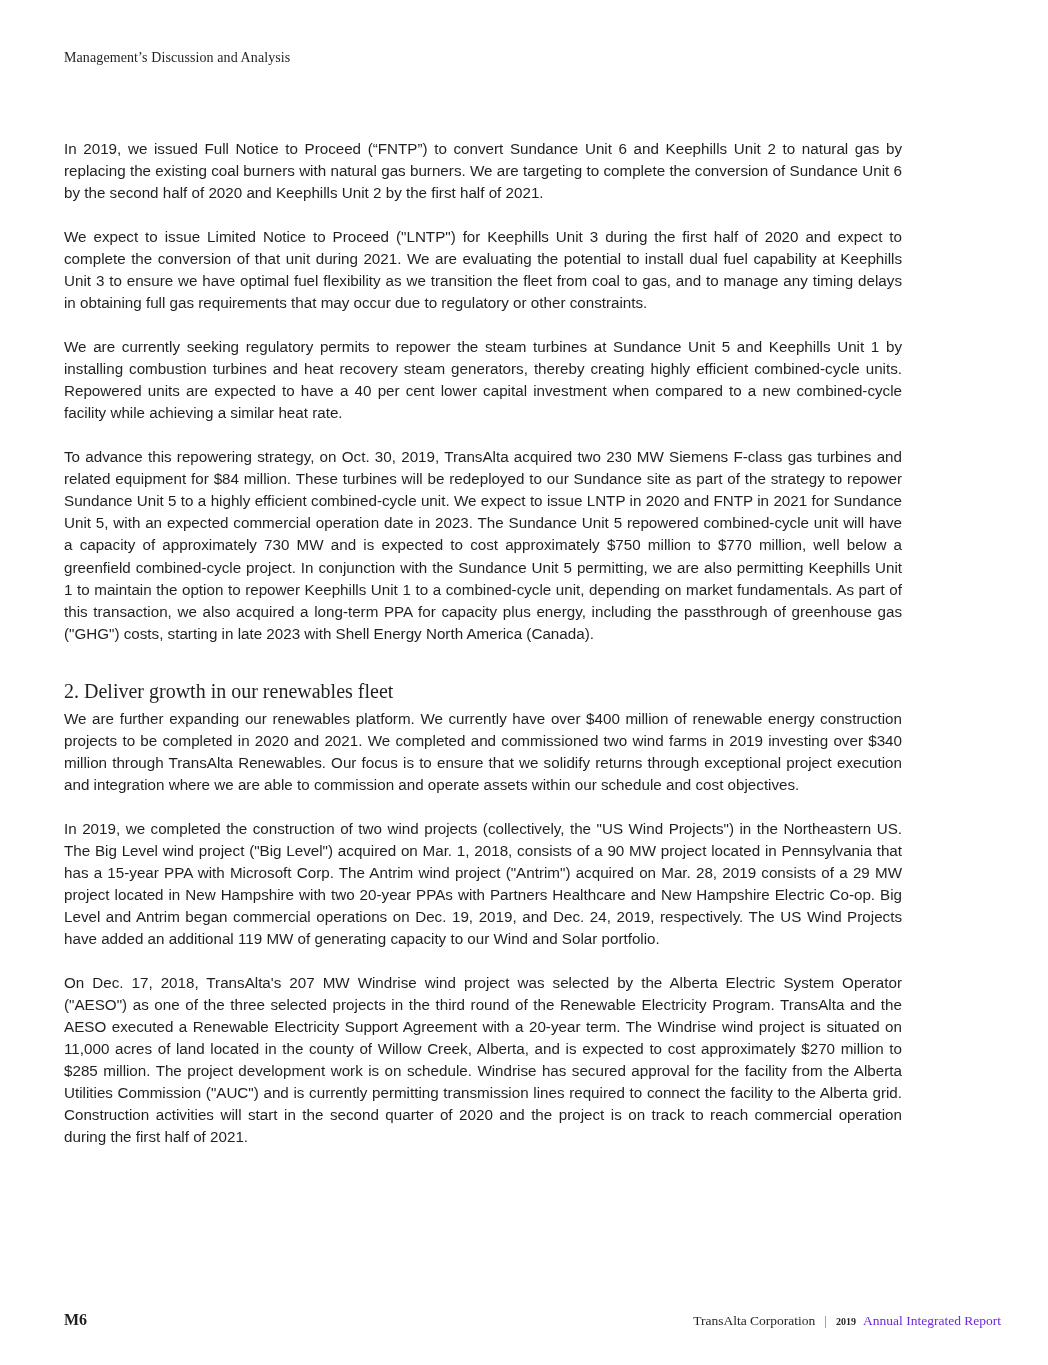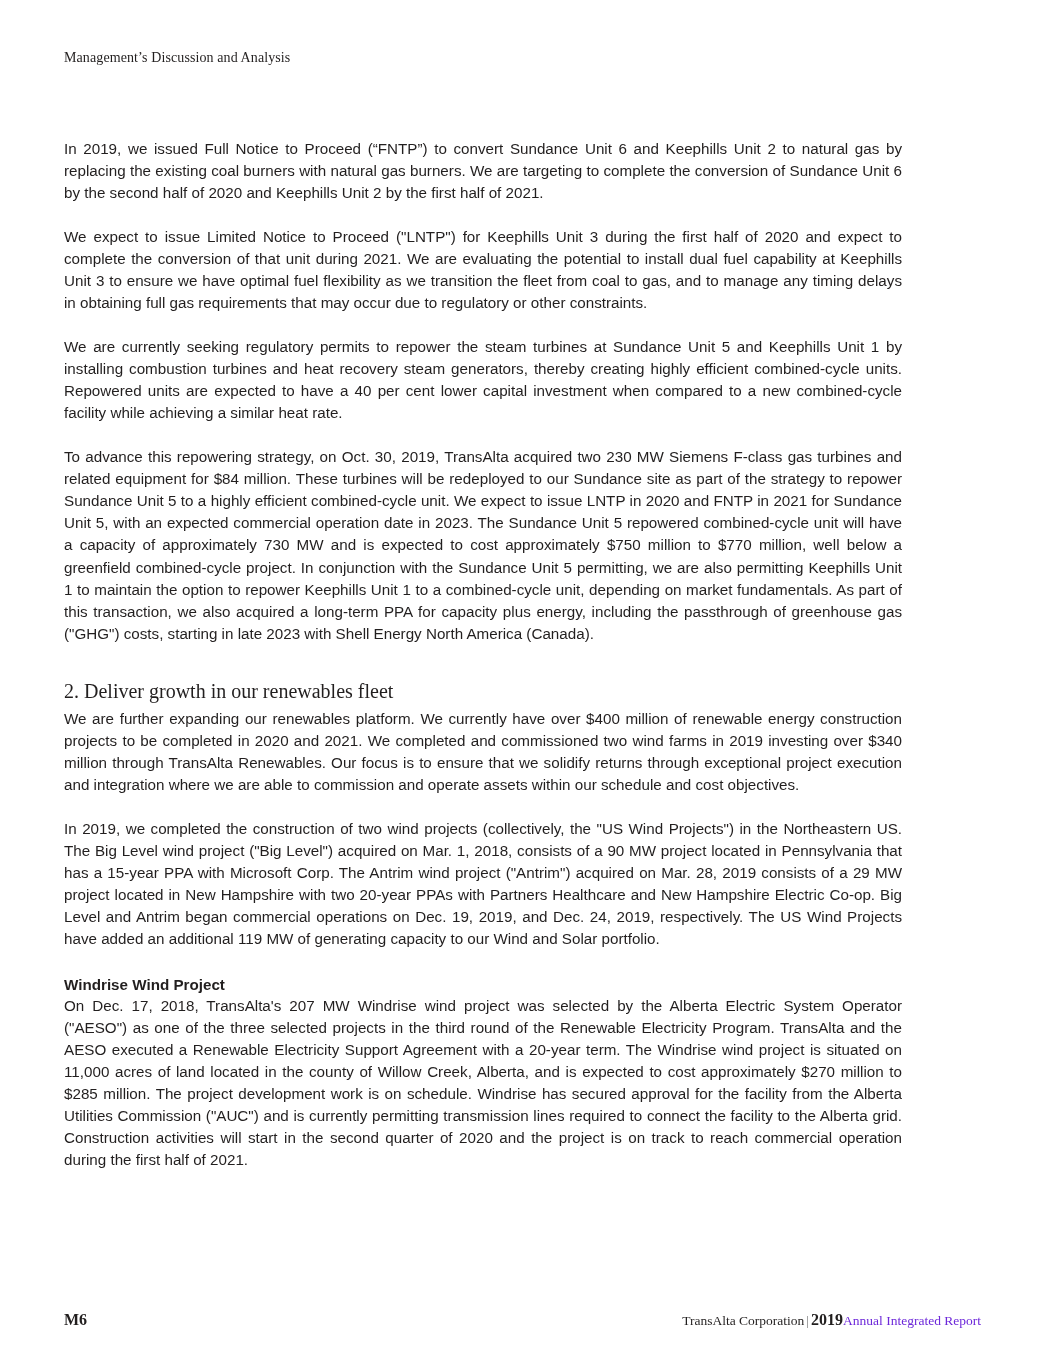--- a/index.html
+++ b/index.html
@@ -55,47 +55,48 @@
     font-weight: bold;
     margin: 26px 0 2px 0;
     color: #221f1f;
   }
   p.tight {
     margin-top: 0;
   }
   .footer {
     position: absolute;
     left: 64px;
-    right: 67px;
+    right: 47px;
     bottom: 36px;
     display: flex;
     align-items: baseline;
     justify-content: space-between;
   }
   .footer-page {
     font-family: "Liberation Serif", serif;
     font-weight: bold;
     font-size: 16px;
     color: #221f1f;
   }
   .footer-right {
     font-family: "Liberation Serif", serif;
     font-size: 13.5px;
     color: #221f1f;
     display: flex;
     align-items: baseline;
+    gap: 7px;
     white-space: nowrap;
   }
   .footer-right .sep {
     color: #7a7a7a;
     padding: 0 2px;
   }
   .footer-right .year {
     font-weight: bold;
-    font-size: 16px;
+    font-size: 10px;
   }
   .footer-right .report {
     color: #6d28d9;
   }
 </style>
 </head>
 <body>
 
 <div class="page">
 
@@ -113,21 +114,20 @@
 
     <h2 class="section">2. Deliver growth in our renewables fleet</h2>
 
     <p class="body tight">We are further expanding our renewables platform. We currently have over $400 million of renewable energy construction projects to be completed in 2020 and 2021. We completed and commissioned two wind farms in 2019 investing over $340 million through TransAlta Renewables. Our focus is to ensure that we solidify returns through exceptional project execution and integration where we are able to commission and operate assets within our schedule and cost objectives.</p>
 
 
 
     <p class="body tight">In 2019, we completed the construction of two wind projects (collectively, the "US Wind Projects") in the Northeastern US. The Big Level wind project ("Big Level") acquired on Mar. 1, 2018, consists of a 90 MW project located in Pennsylvania that has a 15-year PPA with Microsoft Corp. The Antrim wind project ("Antrim") acquired on Mar. 28, 2019 consists of a 29 MW project located in New Hampshire with two 20-year PPAs with Partners Healthcare and New Hampshire Electric Co-op. Big Level and Antrim began commercial operations on Dec. 19, 2019, and Dec. 24, 2019, respectively. The US Wind Projects have added an additional 119 MW of generating capacity to our Wind and Solar portfolio.</p>
 
 
-    <h3 class="subhead">Windrise Wind Project</h3>
 
     <p class="body tight">On Dec. 17, 2018, TransAlta's 207 MW Windrise wind project was selected by the Alberta Electric System Operator ("AESO") as one of the three selected projects in the third round of the Renewable Electricity Program. TransAlta and the AESO executed a Renewable Electricity Support Agreement with a 20-year term. The Windrise wind project is situated on 11,000 acres of land located in the county of Willow Creek, Alberta, and is expected to cost approximately $270 million to $285 million. The project development work is on schedule. Windrise has secured approval for the facility from the Alberta Utilities Commission ("AUC") and is currently permitting transmission lines required to connect the facility to the Alberta grid. Construction activities will start in the second quarter of 2020 and the project is on track to reach commercial operation during the first half of 2021.</p>
 
   </div>
 
   <div class="footer">
     <div class="footer-page">M6</div>
     <div class="footer-right">
       <span>TransAlta Corporation</span>
       <span class="sep">|</span>

